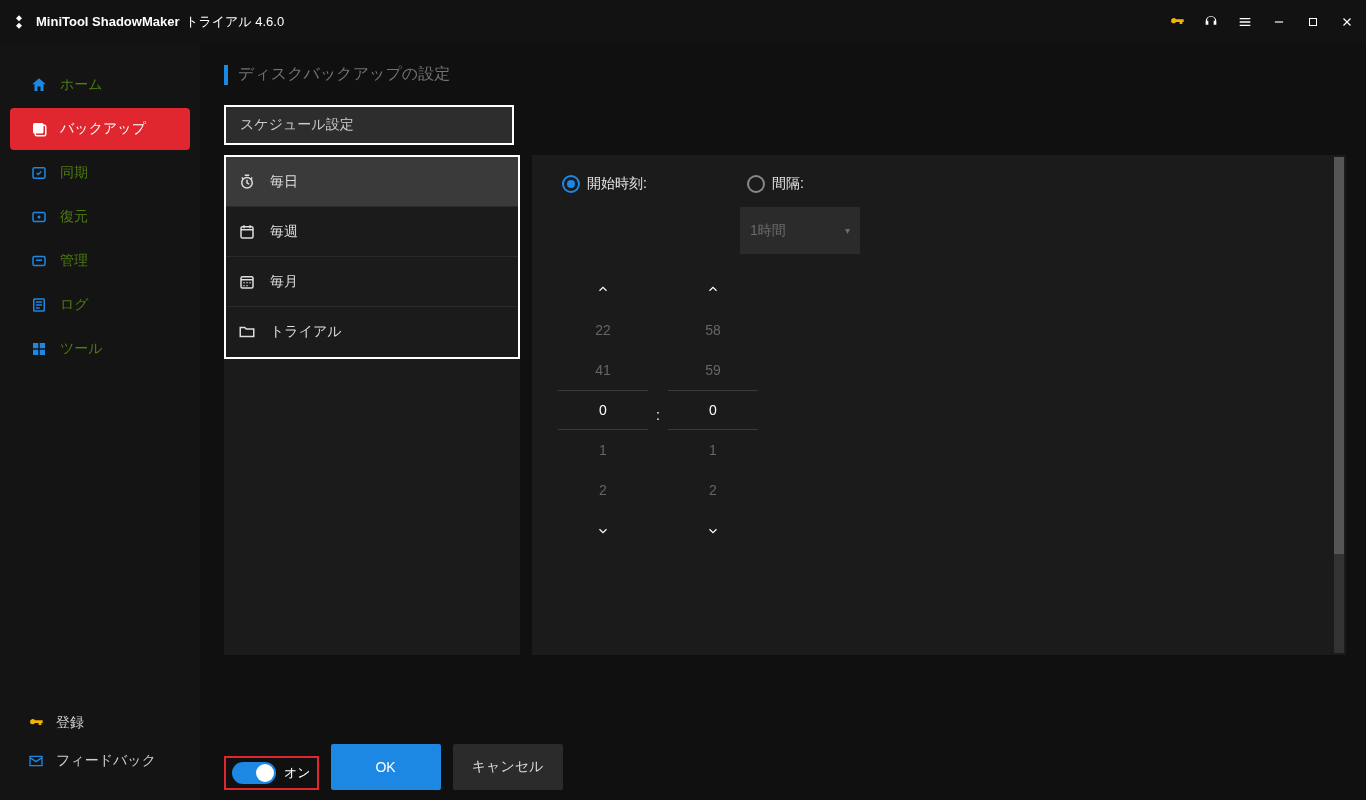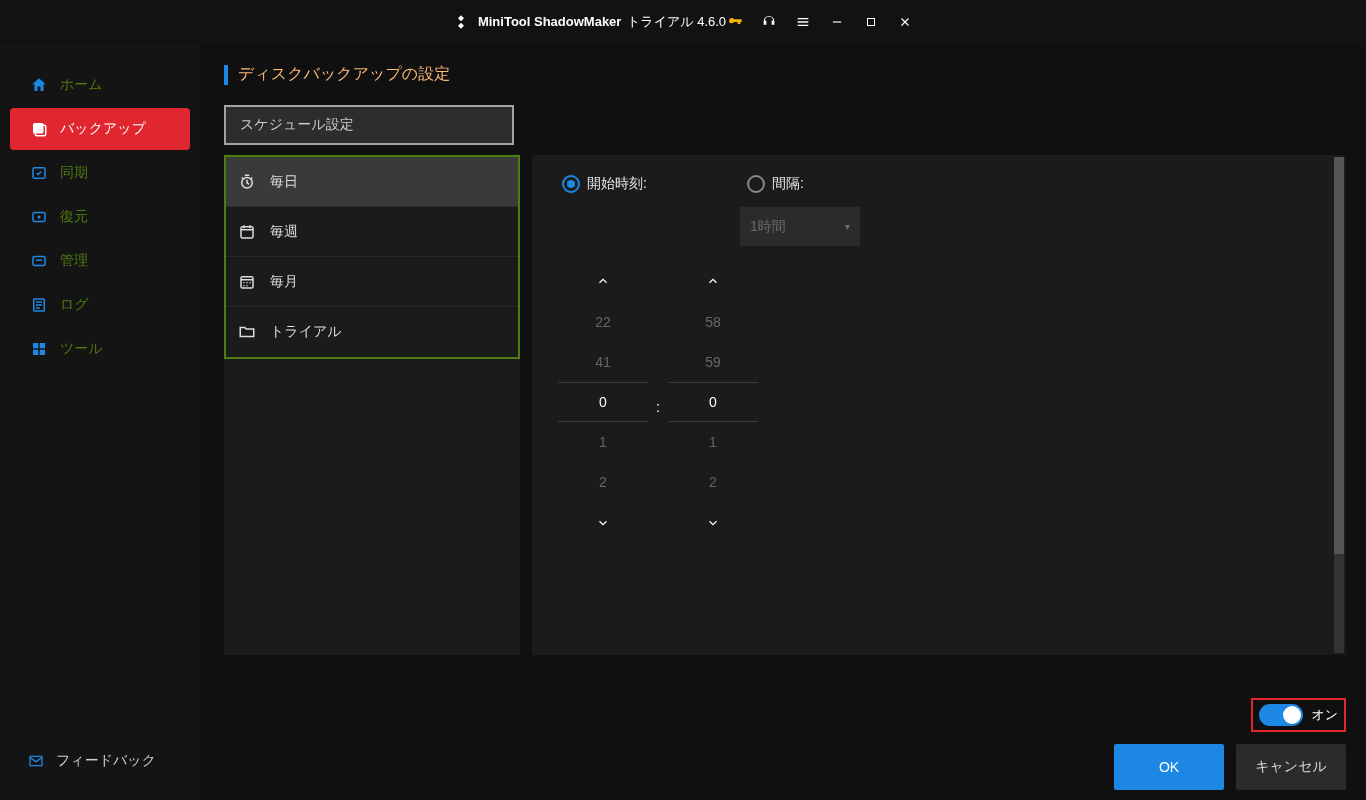--- a/index.html
+++ b/index.html
@@ -1,19 +1,19 @@
 <!DOCTYPE html>
 <html><head>
 <meta charset="utf-8">
 <style>
 * { margin: 0; padding: 0; box-sizing: border-box; font-family: "Hiragino Sans", "Yu Gothic", "Meiryo", sans-serif; }
 body { background: #0f0f0f; color: #e6e6e6; width: 1366px; height: 800px; overflow: hidden; font-size: 14px; }
 
 
-.titlebar { height: 44px; background: #121212; display: flex; align-items: center; padding: 0 10px; justify-content: center; }
+.titlebar { height: 44px; background: #121212; display: flex; align-items: center; padding: 0 10px; justify-content: space-between; }
 .titlebar-left { display: flex; align-items: center; gap: 8px; }
 .logo { width: 18px; height: 18px; display: flex; align-items: center; justify-content: center; }
 .app-title { font-size: 13px; color: #fff; font-weight: 600; }
 .app-title .trial { font-weight: 400; margin-left: 2px; }
 .titlebar-right { display: flex; align-items: center; gap: 16px; }
 .tb-icon { width: 18px; height: 18px; display: flex; align-items: center; justify-content: center; cursor: pointer; color: #fff; }
 .tb-key { color: #f5b400; }
 
 
 .shell { display: flex; height: 756px; }
@@ -23,59 +23,59 @@
 .nav-item.active { background: #e0262f; color: #fff; }
 .nav-item .nicon { width: 18px; height: 18px; display: flex; align-items: center; justify-content: center; color: #1d87e4; }
 .nav-item.active .nicon { color: #fff; }
 .sidebar-bottom { padding-bottom: 20px; }
 .sb-item { display: flex; align-items: center; gap: 12px; padding: 10px 28px; color: #cfcfcf; cursor: pointer; }
 .sb-item .sbicon { width: 16px; height: 16px; display: flex; align-items: center; justify-content: center; }
 
 .main { flex: 1; padding: 20px 20px 10px 24px; display: flex; flex-direction: column; background: #101010; }
 .page-title-row { display: flex; align-items: center; gap: 10px; margin-bottom: 20px; }
 .page-title-bar { width: 4px; height: 20px; background: #1d87e4; }
-.page-title { font-size: 16px; color: #fdba74; }
+.page-title { font-size: 16px; color: #737373; }
 
 .tabs { display: flex; gap: 12px; margin-bottom: 10px; }
 .tab { flex: 0 0 296px; background: #1b1b1b; height: 40px; display: flex; align-items: center; padding: 0 14px; color: #ccc; cursor: pointer; position: relative; }
 .tab.flex1 { flex: 0 0 290px; }
 .tab.selected { background: #2d2d2d; }
-.highlight { border: 2px solid #a3a3a3; }
+.highlight { border: 2px solid #ffffff; }
 
 .content-row { display: flex; gap: 12px; }
 .left-panel { width: 296px; background: #1b1b1b; display: flex; flex-direction: column; }
-.left-panel .frame-group { border: 2px solid #4d7c0f; }
+.left-panel .frame-group { border: 2px solid #ffffff; }
 .freq-item { display: flex; align-items: center; gap: 14px; height: 50px; padding: 0 12px; border-bottom: 1px solid #2a2a2a; cursor: pointer; color: #ddd; }
 .freq-item:last-child { border-bottom: none; }
 .freq-item.active { background: #3a3a3a; }
 .freq-item .ficon { width: 18px; height: 18px; display: flex; align-items: center; justify-content: center; color: #ddd; }
 
 .right-panel { flex: 1; background: #1b1b1b; padding: 20px 30px; position: relative; height: 500px; }
 .radio-row { display: flex; align-items: center; gap: 100px; margin-bottom: 20px; }
 .radio-item { display: flex; align-items: center; gap: 7px; cursor: pointer; }
 .radio-outer { width: 18px; height: 18px; border-radius: 50%; border: 2px solid #888; display: flex; align-items: center; justify-content: center; }
 .radio-outer.on { border-color: #1d87e4; }
 .radio-inner { width: 8px; height: 8px; border-radius: 50%; background: #1d87e4; }
 
-.interval-select { width: 120px; height: 39px; background: #2b2b2b; color: #6b6b6b; display: flex; align-items: center; justify-content: space-between; padding: 0 10px; margin-left: 178px; margin-top: -6px; cursor: not-allowed; }
+.interval-select { width: 120px; height: 47px; background: #2b2b2b; color: #6b6b6b; display: flex; align-items: center; justify-content: space-between; padding: 0 10px; margin-left: 178px; margin-top: -6px; cursor: not-allowed; }
 .chev { font-size: 10px; color: #6b6b6b; }
 
 .time-wheel { display: flex; align-items: center; gap: 0; margin-top: 20px; margin-left: -4px; }
 .wheel-col { width: 90px; text-align: center; }
 .wheel-arrow { height: 30px; display: flex; align-items: center; justify-content: center; cursor: pointer; color: #fff; }
 .wheel-items { padding: 6px 0; }
 .wheel-val { height: 40px; display: flex; align-items: center; justify-content: center; color: #666; }
 .wheel-val.current { color: #fff; }
 .wheel-current-box { border-top: 1px solid #3a3a3a; border-bottom: 1px solid #3a3a3a; }
 .wheel-sep { width: 20px; text-align: center; color: #fff; align-self: center; margin-top: 10px; }
 
 .right-scroll { position: absolute; right: 2px; top: 2px; bottom: 2px; width: 10px; background: #333; }
 .right-scroll-thumb { width: 100%; background: #555; height: 80%; }
 
-.footer { margin-top: auto; display: flex; flex-direction: column; align-items: flex-end; padding-top: 10px; gap: 12px; }
+.footer { margin-top: auto; display: flex; flex-direction: row; align-items: flex-end; padding-top: 10px; gap: 12px; }
 .toggle-wrap { display: flex; align-items: center; gap: 8px; border: 2px solid #e0262f; padding: 4px 6px; }
 .toggle { width: 44px; height: 22px; border-radius: 11px; background: #1d87e4; position: relative; cursor: pointer; }
 .toggle-knob { position: absolute; right: 2px; top: 2px; width: 18px; height: 18px; border-radius: 50%; background: #fff; }
 .toggle-label { color: #fff; font-size: 13px; }
 .btn-row { display: flex; gap: 12px; }
 .btn { width: 110px; height: 46px; display: flex; align-items: center; justify-content: center; cursor: pointer; border-radius: 2px; }
 .btn-primary { background: #1d87e4; color: #fff; }
 .btn-secondary { background: #2b2b2b; color: #ddd; }
 </style>
 </head>
@@ -191,20 +191,28 @@
               <rect x="13" y="4" width="7" height="7"></rect>
               <rect x="4" y="13" width="7" height="7"></rect>
               <rect x="13" y="13" width="7" height="7"></rect>
             </svg>
         </span>
         <span>ツール</span>
       </div>
     </div>
     <div class="sidebar-bottom">
       <div class="sb-item">
+        <span class="sbicon" style="color:#f5b400">
+          <svg viewBox="0 0 24 24" width="16" height="16" fill="currentColor">
+              <path d="M7 14a4 4 0 1 1 3.46-6H22v4h-2v3h-4v-3h-5.54A4 4 0 0 1 7 14z"></path>
+            </svg>
+        </span>
+        <span>登録</span>
+      </div>
+      <div class="sb-item">
         <span class="sbicon" style="color:#1d87e4">
           <svg viewBox="0 0 24 24" width="16" height="16" fill="currentColor">
               <path d="M3 5h18v14H3z" fill="none" stroke="currentColor" stroke-width="2"></path>
               <path d="M3 7l9 6 9-6" fill="none" stroke="currentColor" stroke-width="2"></path>
             </svg>
         </span>
         <span>フィードバック</span>
       </div>
     </div>
   </div>

